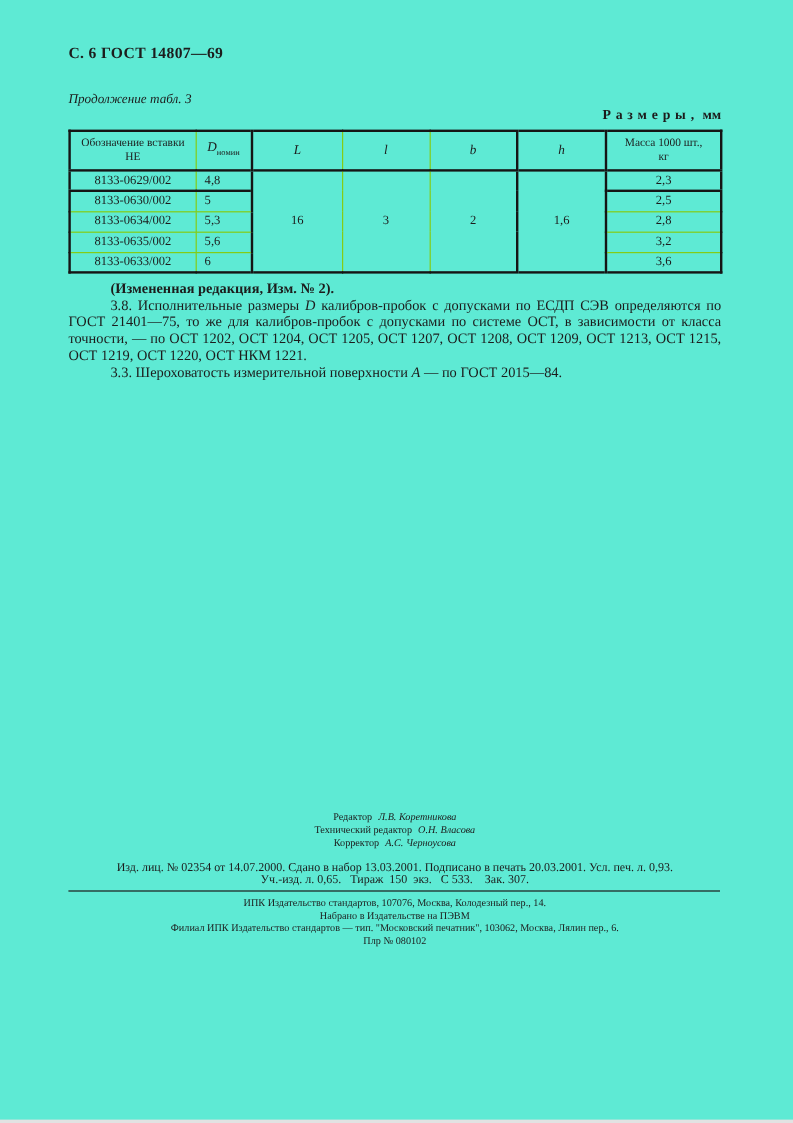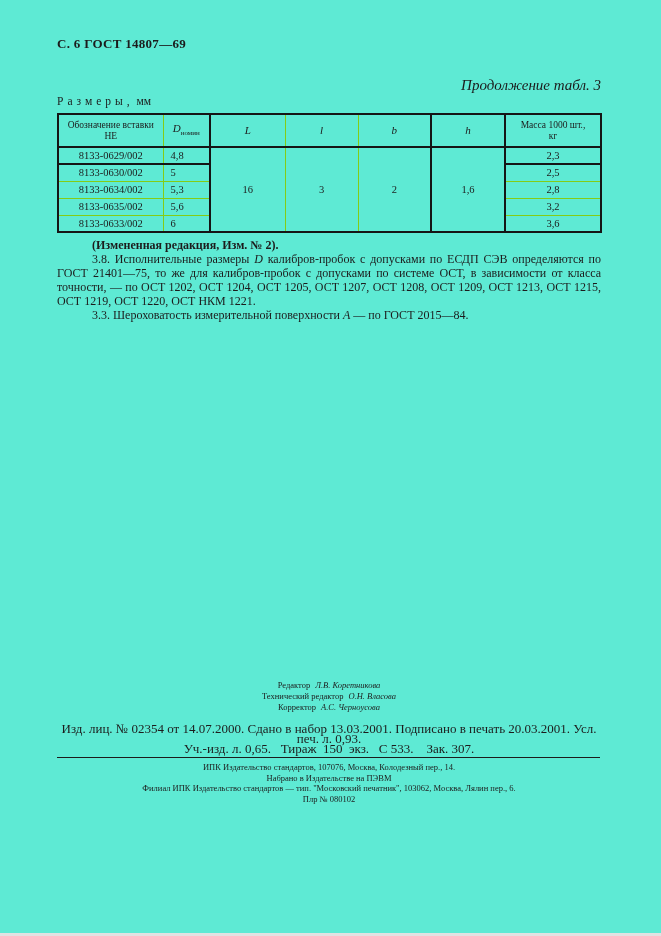--- a/index.html
+++ b/index.html
@@ -18,28 +18,29 @@
     border-bottom: 3px solid #e2e2e2;
   }
   .doc-header {
     font-weight: bold;
     font-size: 13px;
     letter-spacing: 0.3px;
   }
   .continuation {
     margin-top: 25px;
     font-style: italic;
-    font-size: 15px;
-    text-align: right;
+    font-size: 11px;
+    text-align: left;
   }
   .size-caption {
     margin-top: 1px;
     font-size: 11.5px;
-    text-align: left;
+    text-align: right;
     height: 14px;
+    font-weight: bold;
   }
   .size-caption .spaced { letter-spacing: 4px; }
   table {
     margin-top: 4px;
     width: 543px;
     border-collapse: collapse;
     table-layout: fixed;
     border: 2px solid #151515;
   }
   th, td {
@@ -79,21 +80,21 @@
   .credits {
     margin-top: 358px;
     text-align: center;
     font-size: 8.5px;
     line-height: 11px;
   }
   .credits .name { font-style: italic; margin-left: 5px; }
   .imprint {
     margin-top: 11px;
     text-align: center;
-    font-size: 13px;
+    font-size: 10px;
     line-height: 10px;
   }
   .imprint .pre { white-space: pre; }
   .footer-rule {
     margin-top: 3px;
     width: 543px;
     border: none;
     border-top: 1.5px solid #1c1c1c;
   }
   .publisher {

